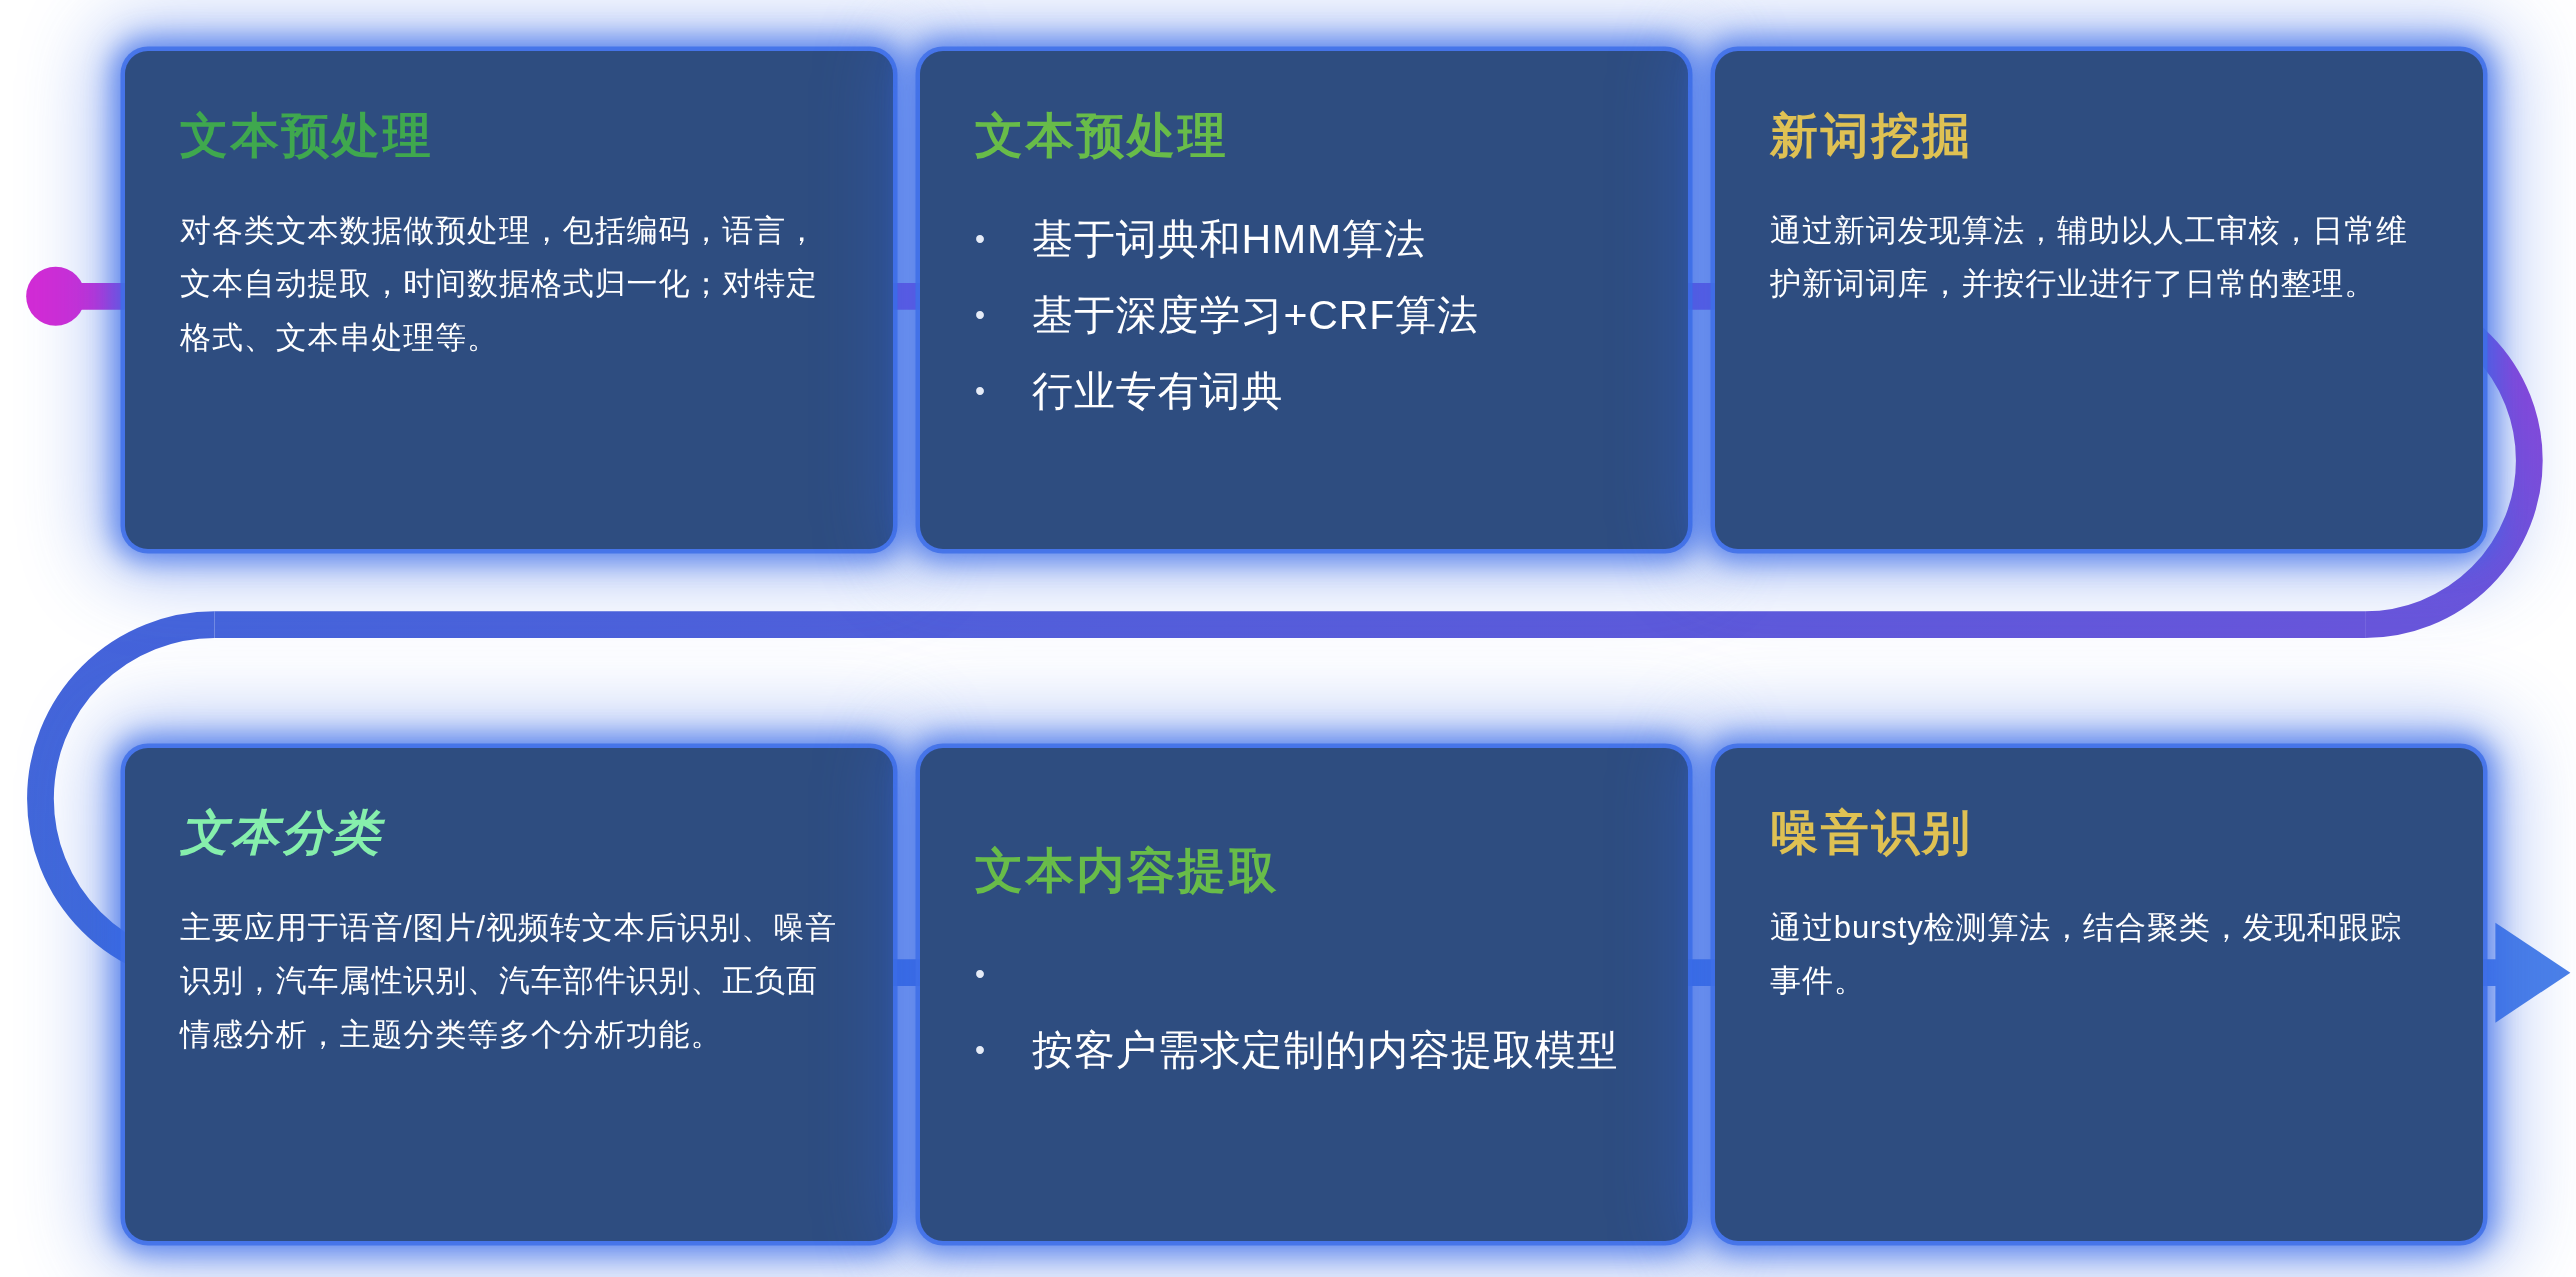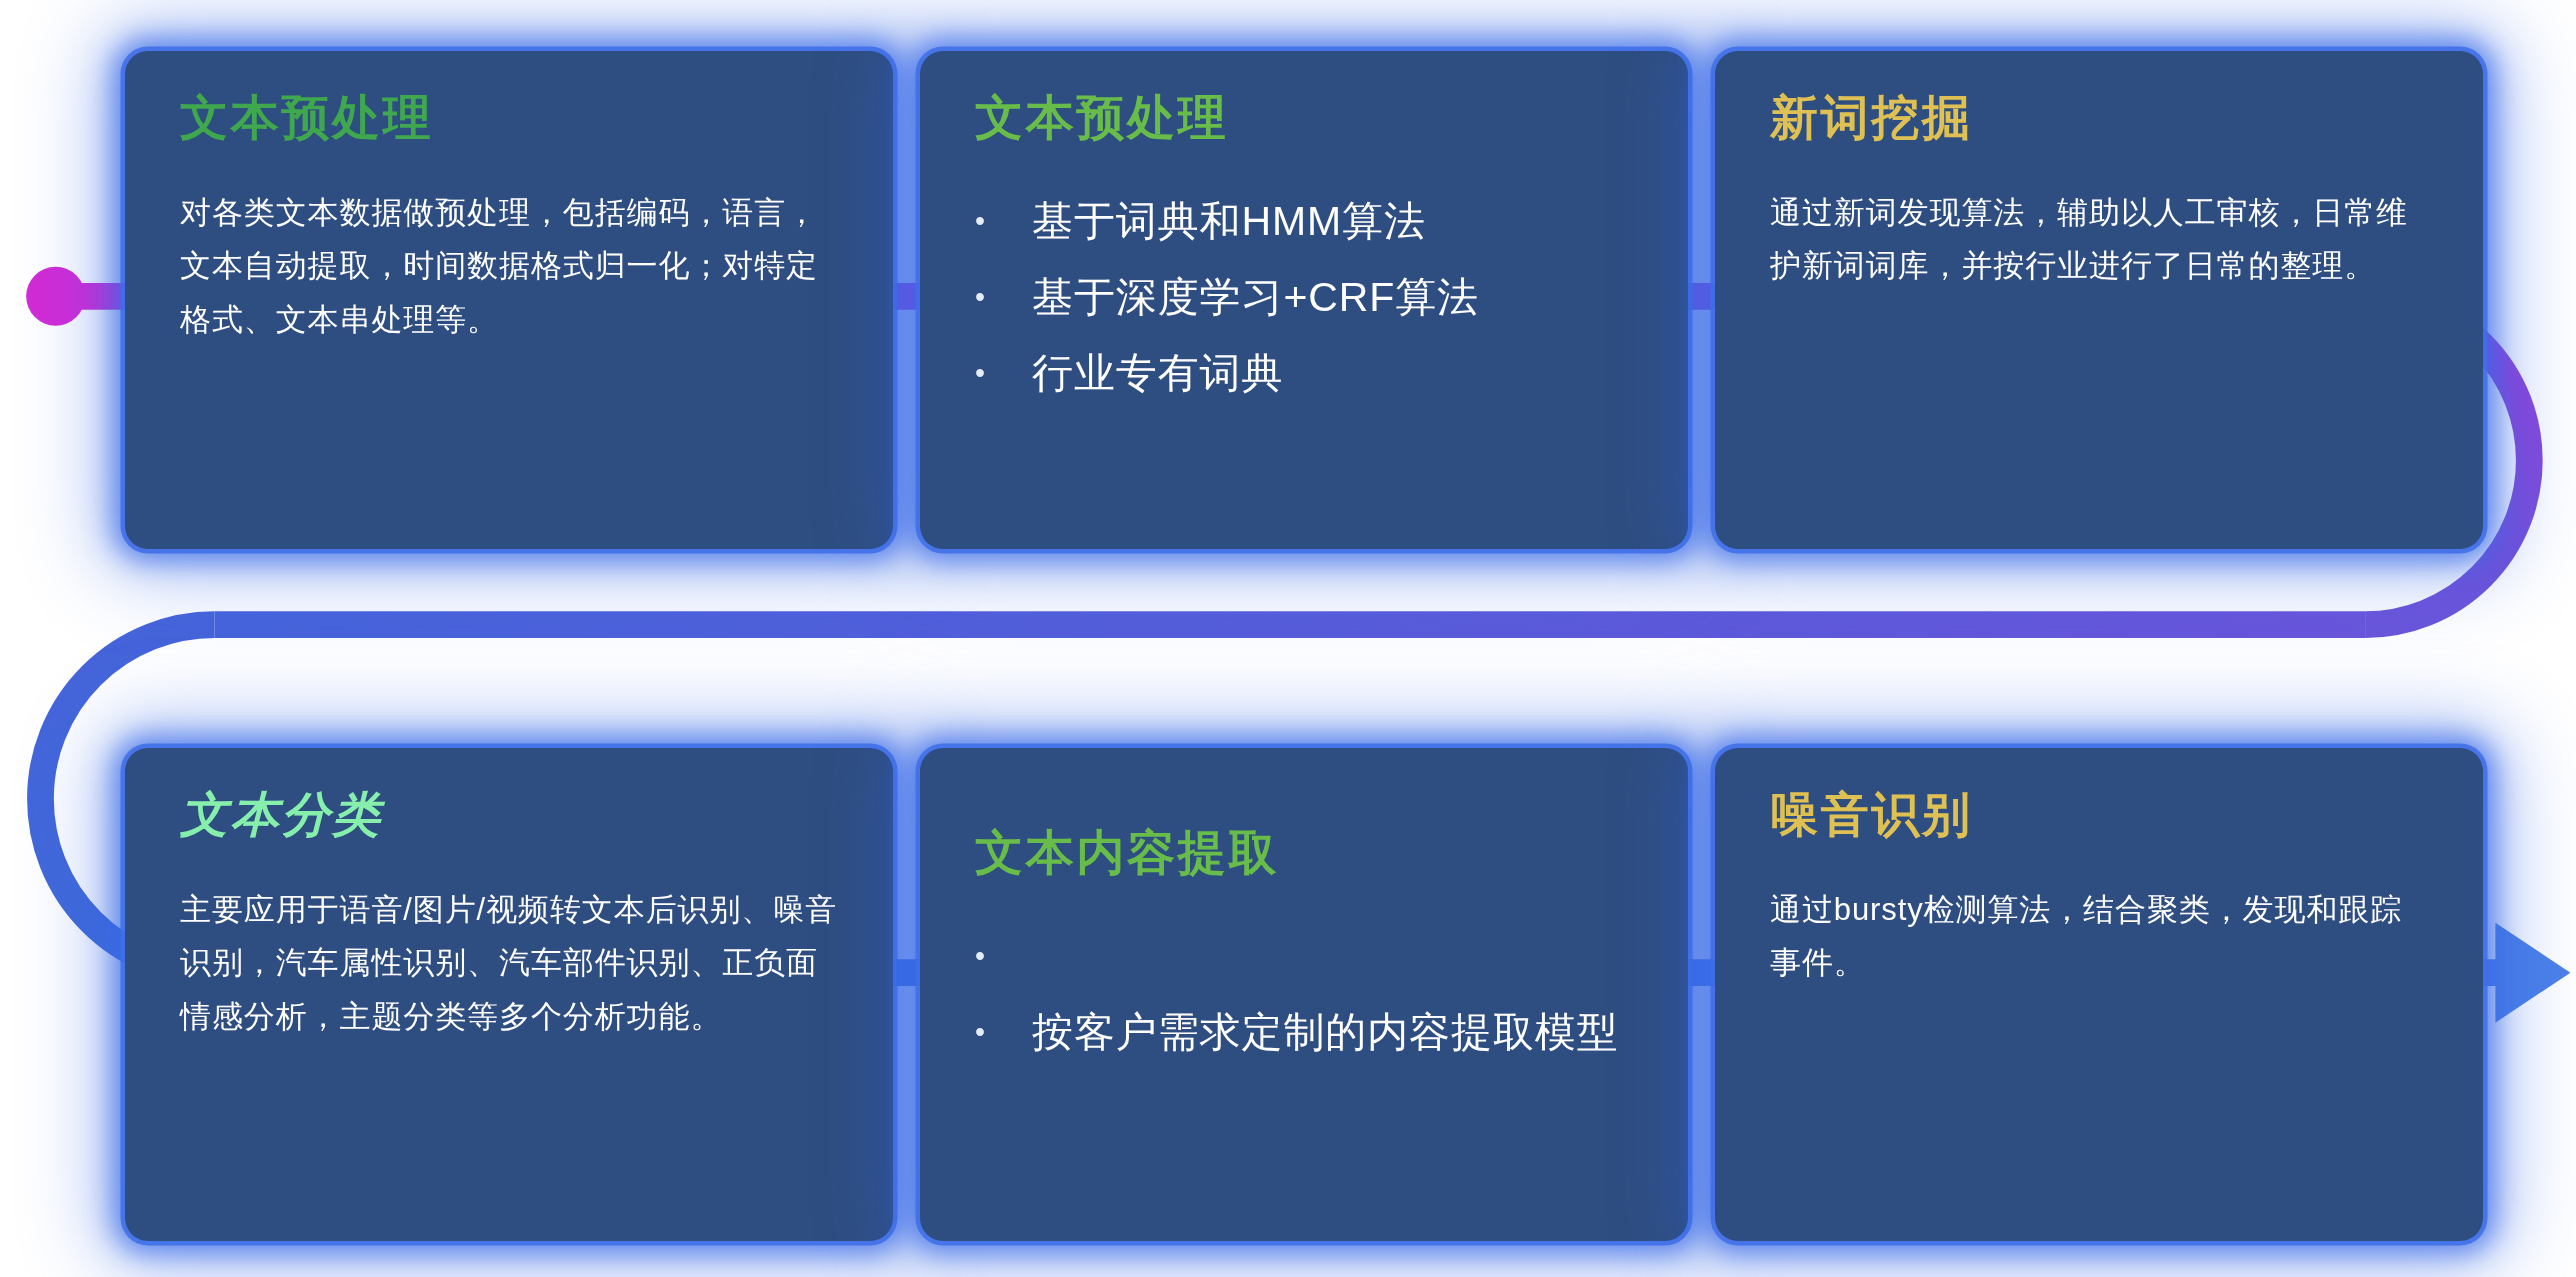--- a/index.html
+++ b/index.html
@@ -14,21 +14,21 @@
   }
   .flow-svg { position:absolute; left:0; top:0; width:2576px; height:1277px; z-index:0; }
   .seg { fill:none; stroke-width:30; stroke-linecap:butt; }
   .row { position:absolute; left:125px; display:flex; gap:27px; z-index:1; }
   .row-1 { top:51px; }
   .row-2 { top:748px; }
   .card {
     width:768px;
     border-radius:23px;
     background:#2e4d80;
-    padding:28px 55px;
+    padding:46px 55px;
     box-shadow:
       0 0 0 4.5px rgba(62,110,232,0.85),
       0 0 27px 12.5px rgba(56,106,232,0.72),
       0 0 76px 28.6px rgba(56,106,232,0.38);
   }
   .row-1 .card { height:498px; }
   .row-2 .card { height:493px; }
   .card-title {
     font-size:48px;
     font-weight:700;

